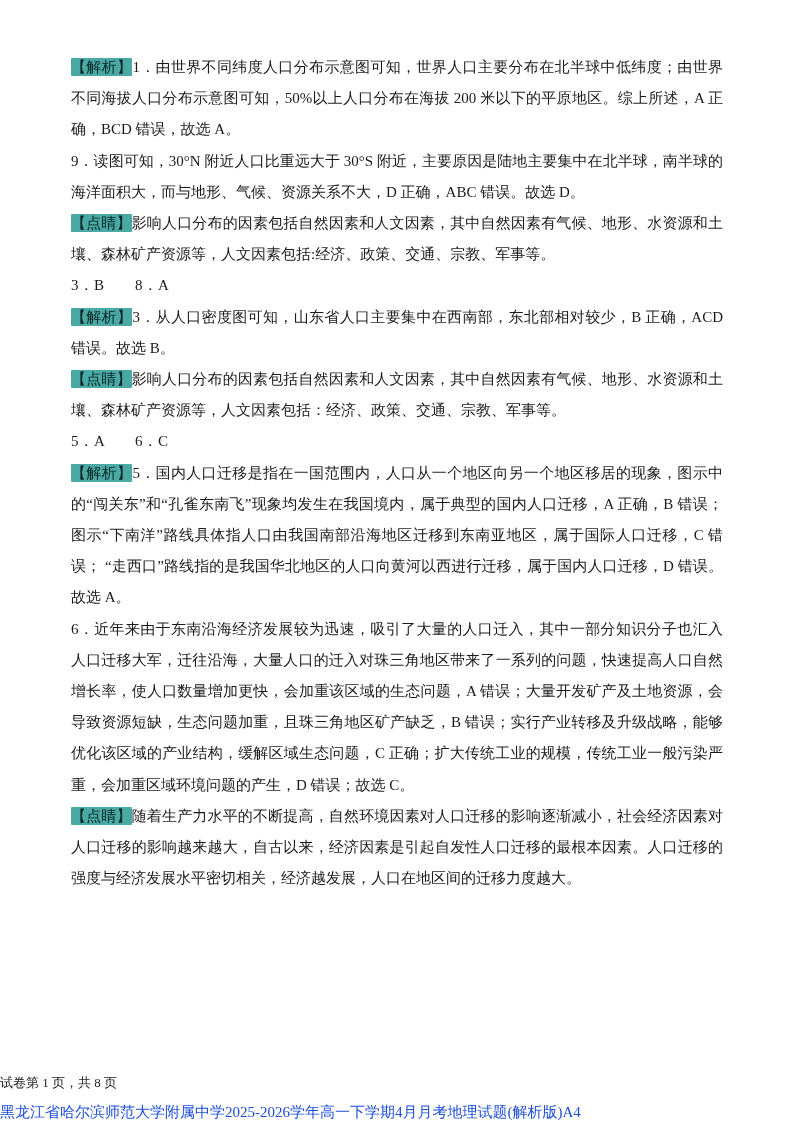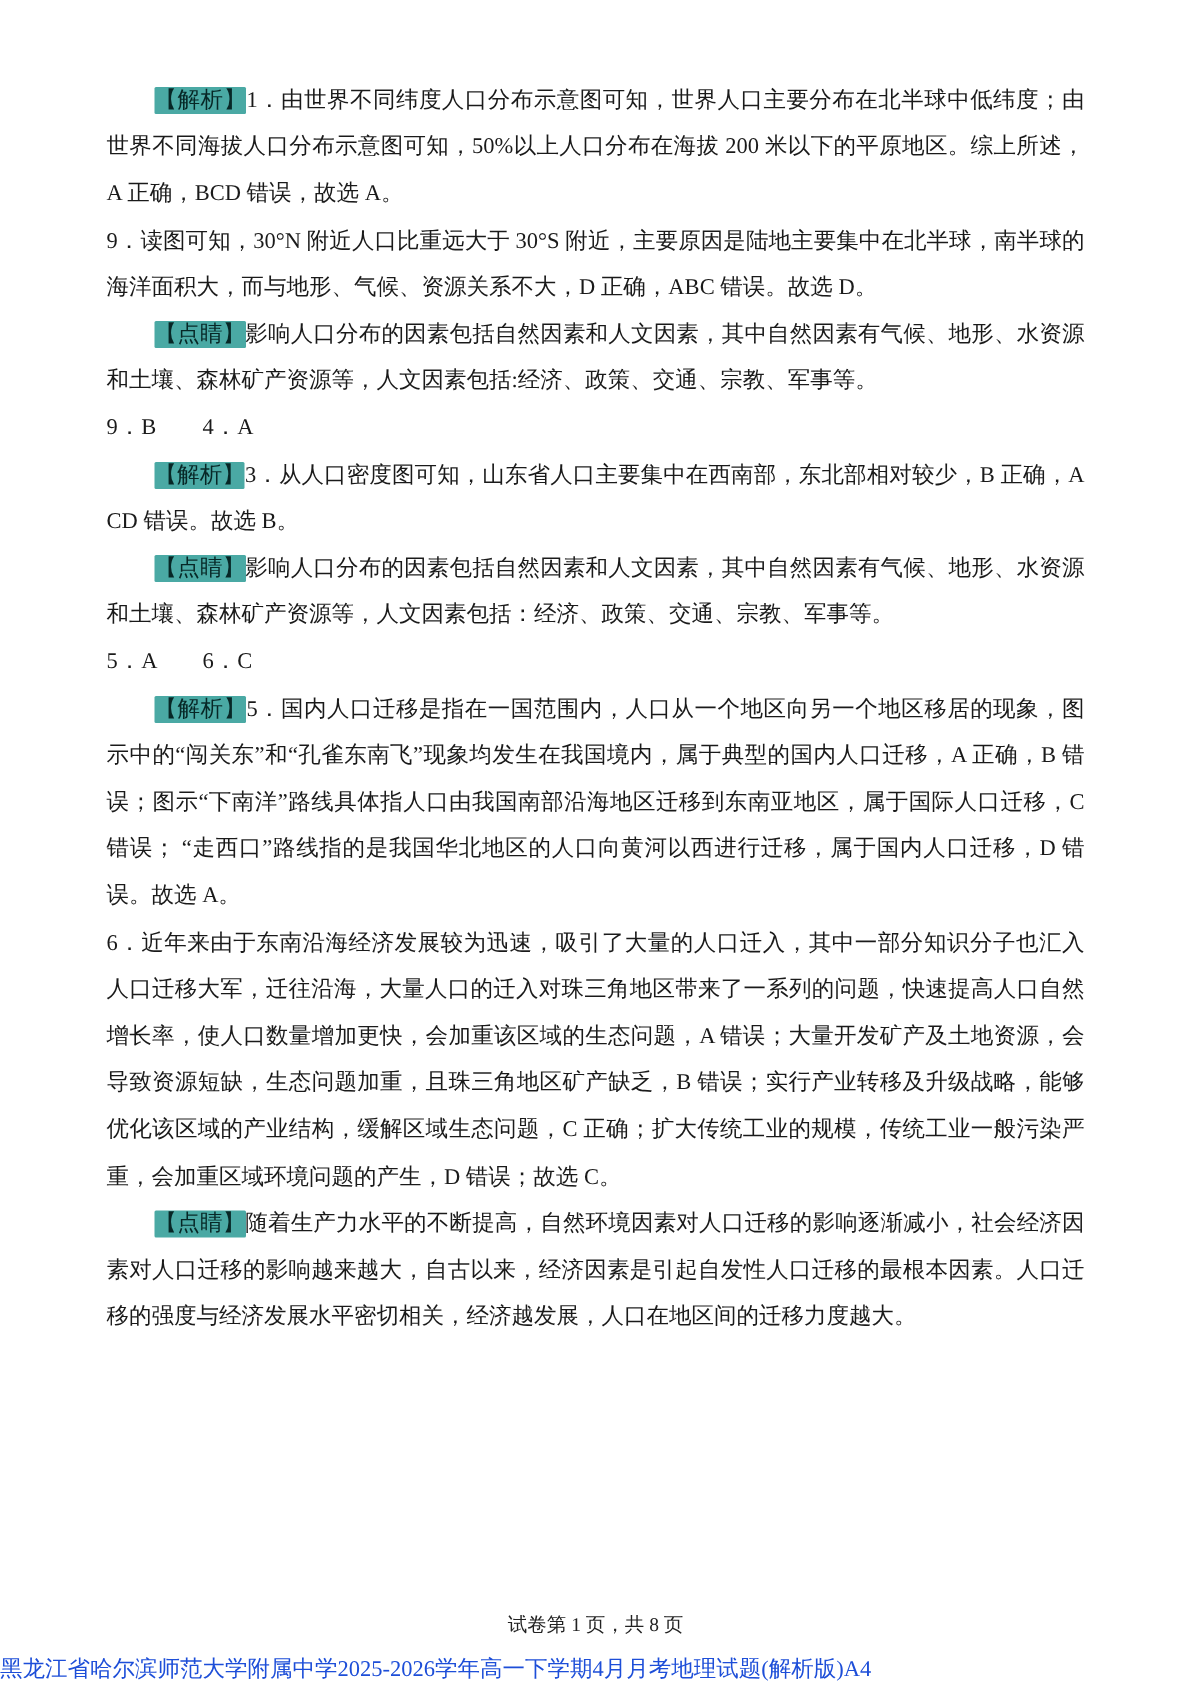--- a/index.html
+++ b/index.html
@@ -21,27 +21,25 @@
   .content p {
     margin: 0;
     line-height: 31.2px;
     word-break: break-all;
   }
   .tag {
     background: var(--tag-bg, #4aa9a4);
     color: var(--tag-fg, #072726);
     padding: 1px 0;
     border-radius: 1px;
-    margin-left: 32px;
   }
   .answers { letter-spacing: 0.3px; }
   .footer {
     position: absolute;
     bottom: 31px; left: 0; right: 0;
-    text-align: center;
     font-size: 13px;
     color: #222222;
   }
   .watermark {
     position: absolute;
     bottom: 1px; left: 0;
     font-size: 15px;
     color: #1d4ed8;
     white-space: nowrap;
   }
@@ -52,21 +50,21 @@
 <div class="page">
   <div class="content">
 
 
     <p><span class="tag">【解析】</span><span>1．由世界不同纬度人口分布示意图可知，世界人口主要分布在北半球中低纬度；由世界不同海拔人口分布示意图可知，50%以上人口分布在海拔 200 米以下的平原地区。综上所述，A 正确，BCD 错误，故选 A。</span></p>
 
     <p><span>9．读图可知，30°N 附近人口比重远大于 30°S 附近，主要原因是陆地主要集中在北半球，南半球的海洋面积大，而与地形、气候、资源关系不大，D 正确，ABC 错误。故选 D。</span></p>
 
     <p><span class="tag">【点睛】</span><span>影响人口分布的因素包括自然因素和人文因素，其中自然因素有气候、地形、水资源和土壤、森林矿产资源等，人文因素包括:经济、政策、交通、宗教、军事等。</span></p>
 
-    <p class="answers">9．B　　4．A</p>
+    <p class="answers">3．B　　8．A</p>
 
     <p><span class="tag">【解析】</span><span>3．从人口密度图可知，山东省人口主要集中在西南部，东北部相对较少，B 正确，ACD 错误。故选 B。</span></p>
 
 
     <p><span class="tag">【点睛】</span><span>影响人口分布的因素包括自然因素和人文因素，其中自然因素有气候、地形、水资源和土壤、森林矿产资源等，人文因素包括：经济、政策、交通、宗教、军事等。</span></p>
 
     <p class="answers">5．A　　6．C</p>
 
     <p><span class="tag">【解析】</span><span>5．国内人口迁移是指在一国范围内，人口从一个地区向另一个地区移居的现象，图示中的“闯关东”和“孔雀东南飞”现象均发生在我国境内，属于典型的国内人口迁移，A 正确，B 错误；图示“下南洋”路线具体指人口由我国南部沿海地区迁移到东南亚地区，属于国际人口迁移，C 错误； “走西口”路线指的是我国华北地区的人口向黄河以西进行迁移，属于国内人口迁移，D 错误。故选 A。</span></p>
 

